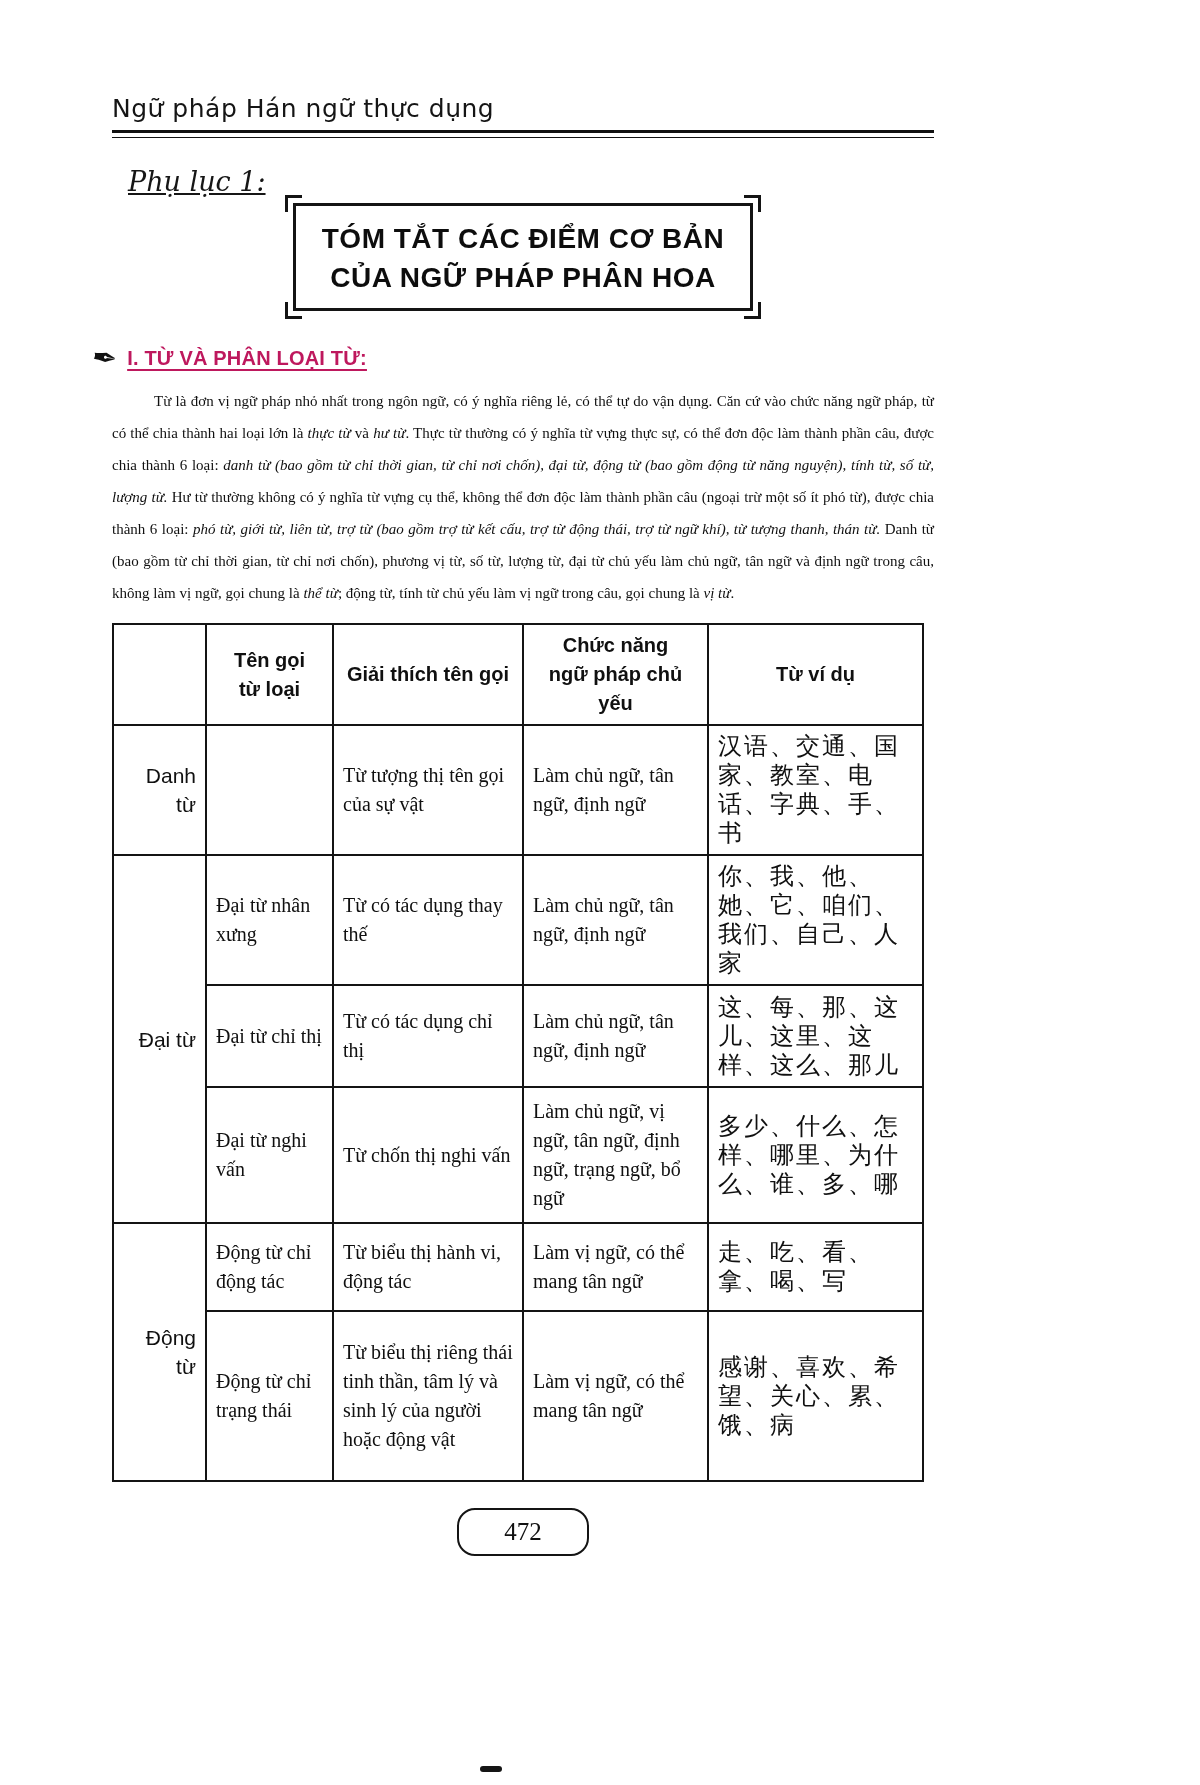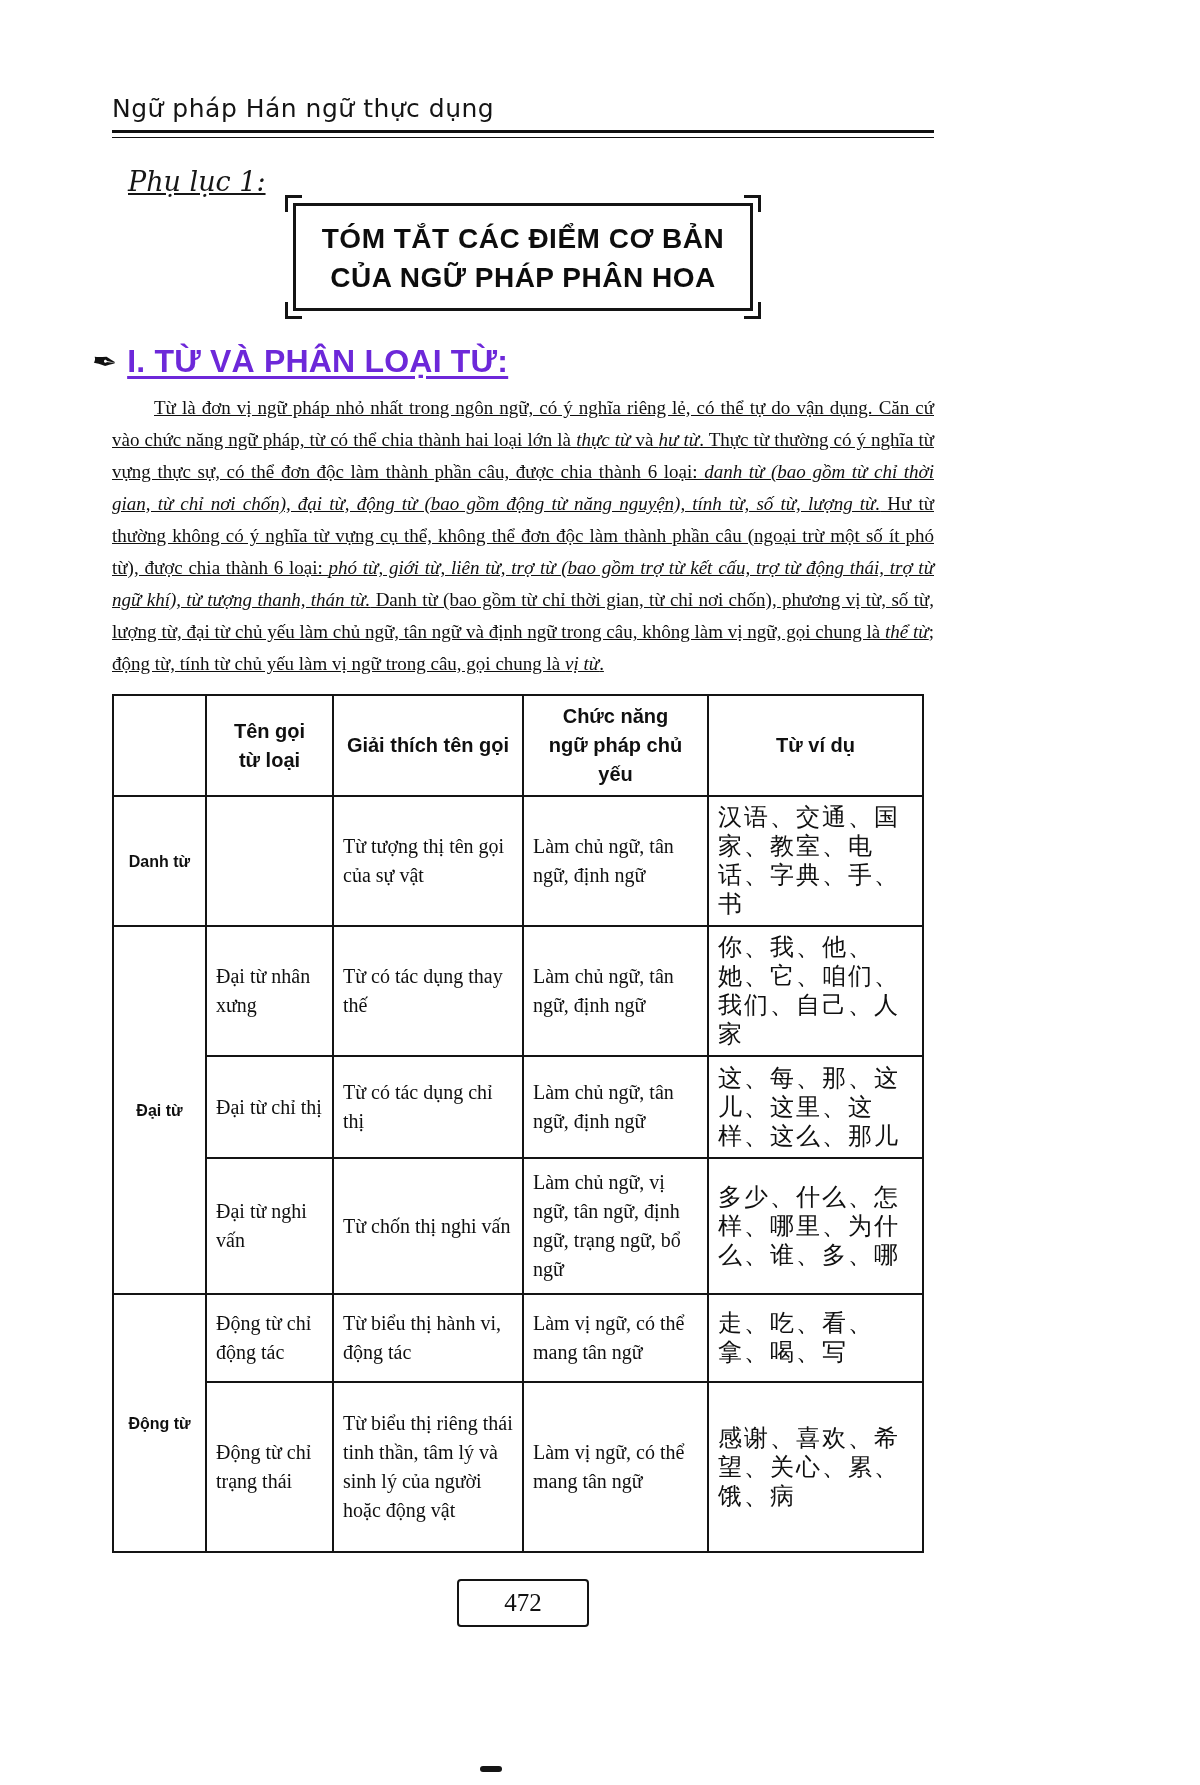--- a/index.html
+++ b/index.html
@@ -43,59 +43,58 @@
   .corner.tl{top:-11px;left:-11px;border-right:none;border-bottom:none;}
   .corner.tr{top:-11px;right:-11px;border-left:none;border-bottom:none;}
   .corner.bl{bottom:-11px;left:-11px;border-right:none;border-top:none;}
   .corner.br{bottom:-11px;right:-11px;border-left:none;border-top:none;}
 
   
   .section-head{margin-top:32px;margin-left:-20px;display:flex;align-items:center;gap:10px;}
   .pen-icon{font-size:30px;line-height:30px;transform:rotate(8deg);}
   .section-title{
     font-family:"Liberation Sans", sans-serif;font-weight:bold;
-    font-size:32px;letter-spacing:.2px;text-decoration:underline;
-    text-underline-offset:4px;color:#6d28d9;
+    font-size:20px;letter-spacing:.2px;text-decoration:underline;
+    text-underline-offset:4px;color:#be185d;
   }
 
   
   .intro{
     margin:12px 0 0 0;
-    font-size:19px;line-height:32px;text-align:justify;text-indent:42px;
+    font-size:15px;line-height:32px;text-align:justify;text-indent:42px;
     color:#101010;
-    text-decoration:underline;
   }
   .it{font-style:italic;}
 
   
   table.word-table{
     margin-top:14px;border-collapse:collapse;width:810px;table-layout:fixed;
     font-size:20px;color:#101010;
   }
   table.word-table td{
     border:2px solid #141414;padding:6px 9px;vertical-align:middle;
     line-height:29px;
   }
   td.hd{
     font-family:"Liberation Sans", sans-serif;font-weight:bold;
     text-align:center;white-space:pre-line;line-height:27px;font-size:20px;
   }
   td.group-cell{
-    font-family:"Liberation Sans", sans-serif;font-weight:bold;
-    text-align:center;font-size:16px;
+    font-family:"Liberation Sans", sans-serif;font-weight:normal;
+    text-align:right;font-size:21px;
   }
   td.cn{
     font-family:"DejaVu Sans", sans-serif;
     font-size:24px;line-height:34px;letter-spacing:2px;word-break:break-all;
   }
 
   
   .page-badge{
     width:128px;height:44px;margin:26px auto 0;
-    border:2.5px solid #141414;border-radius:4px;
+    border:2.5px solid #141414;border-radius:18px;
     display:flex;align-items:center;justify-content:center;
     font-size:25px;background:#fff;
   }
 
   .artifact{position:absolute;left:480px;top:1742px;width:22px;height:6px;background:#151515;border-radius:3px;}
 </style>
 </head>
 <body>
 
 <div class="sheet">

